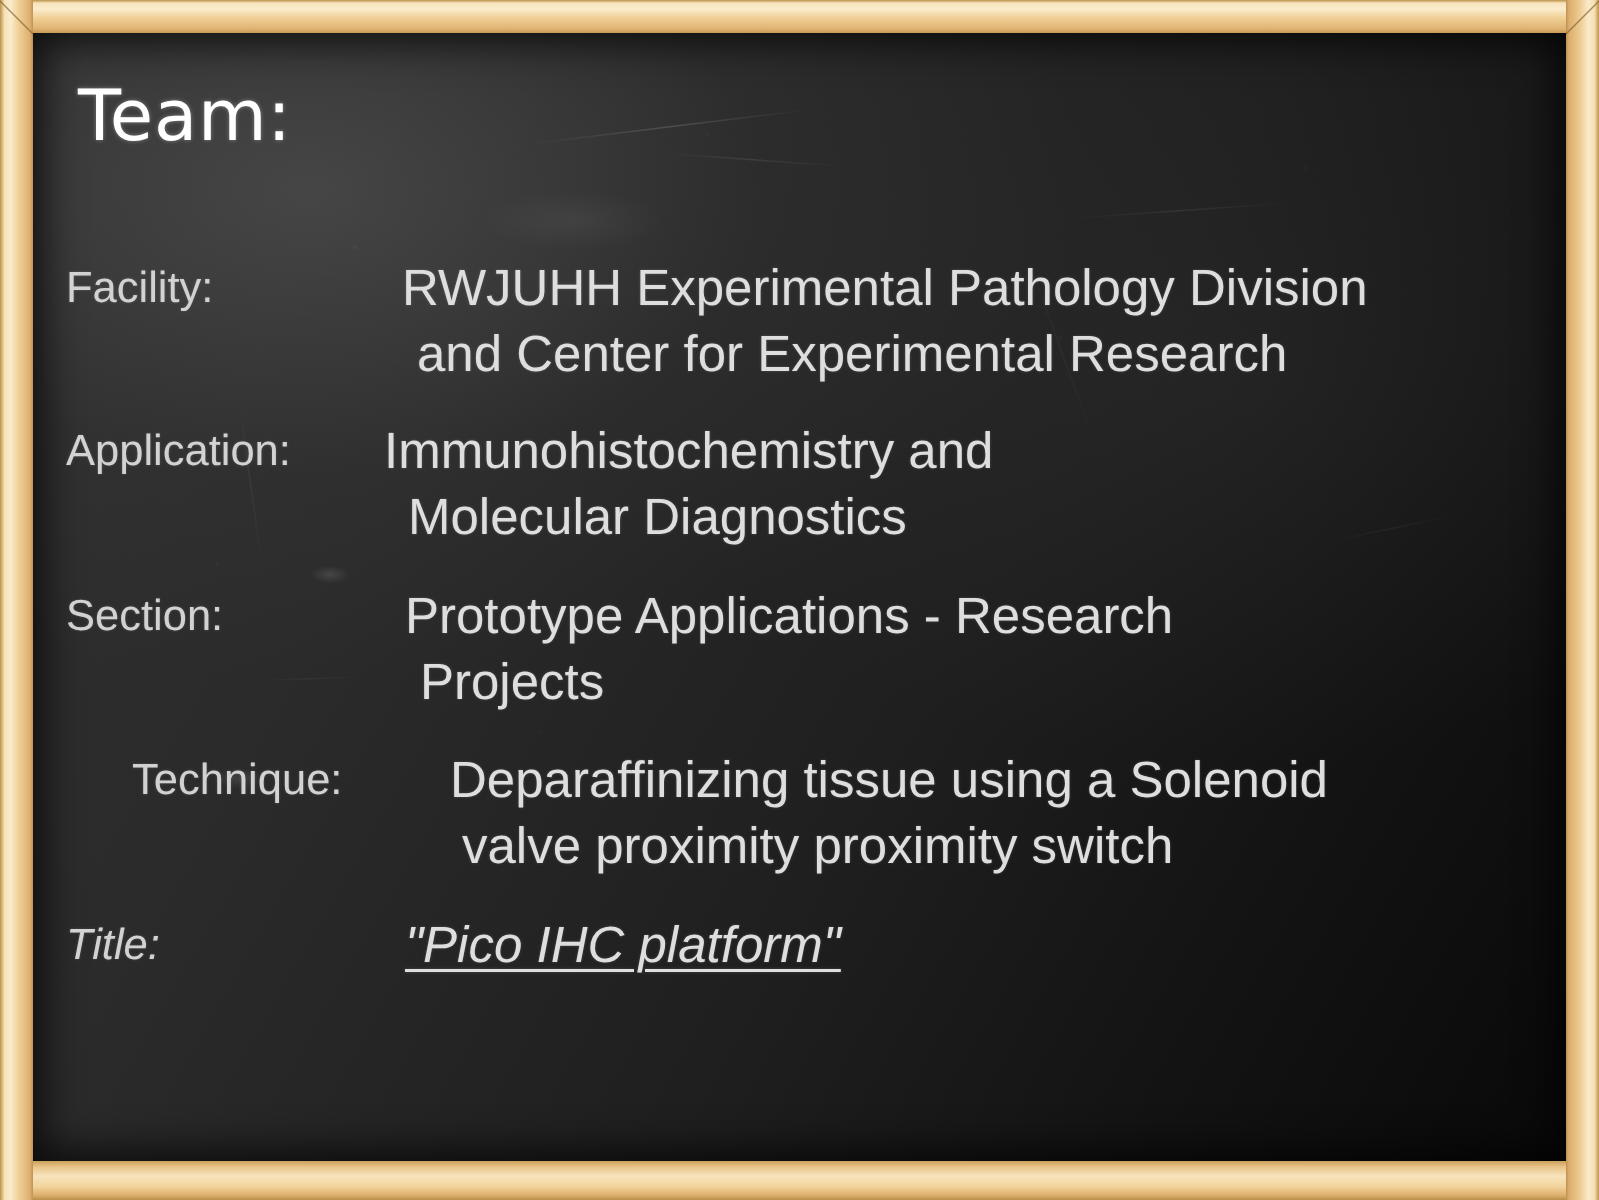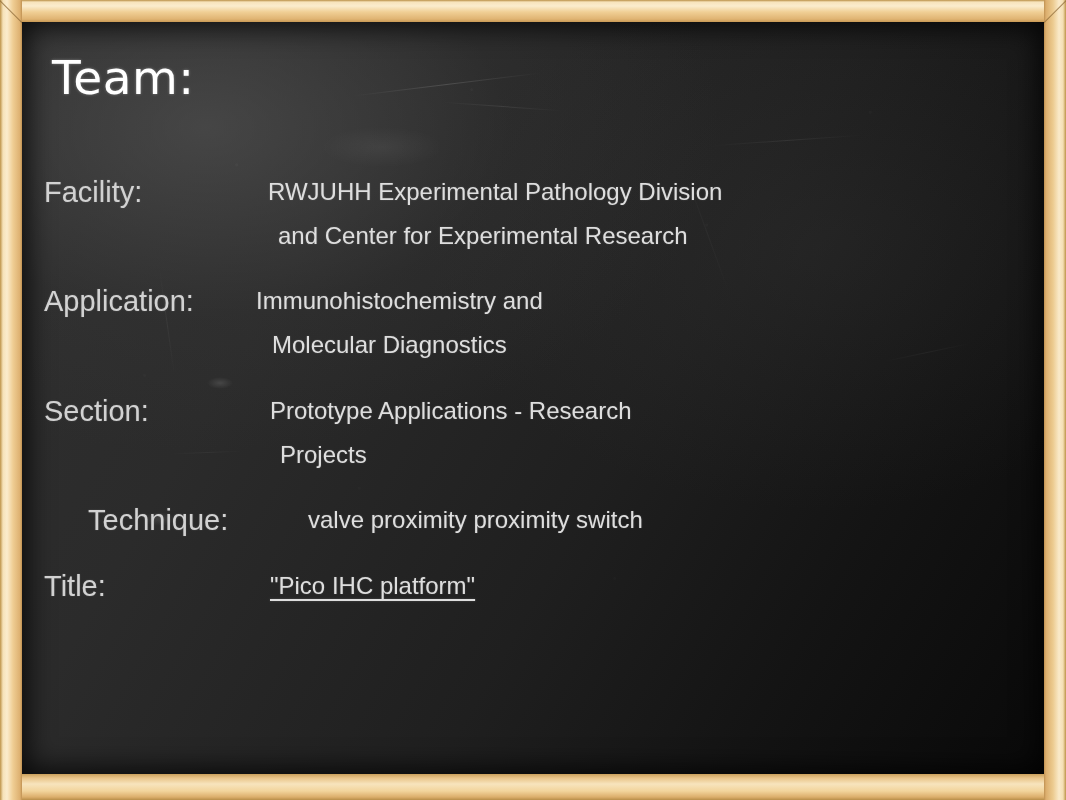--- a/index.html
+++ b/index.html
@@ -181,38 +181,38 @@
     left: 22px;
     top: 148px;
     right: 18px;
   }
 
   .field-row {
     display: flex;
     align-items: flex-start;
     margin-bottom: 31px;
   }
-  .field-row:last-child { margin-bottom: 0; }
+  .field-row:last-child { margin-bottom: 0; font-style: italic; }
 
   .field-label {
     flex: 0 0 auto;
     width: 212px;
     font-family: "Liberation Sans", sans-serif;
     font-size: 29px;
     font-weight: 400;
     color: #d2d2d2;
     line-height: 44px;
     white-space: nowrap;
     text-shadow: 0 0 2px rgba(255,255,255,.18);
   }
 
   .field-value {
     flex: 1 1 auto;
     font-family: "Liberation Sans", sans-serif;
-    font-size: 24px;
+    font-size: 34px;
     font-weight: 400;
     color: #dedede;
     line-height: 44px;
     text-shadow: 0 0 2px rgba(255,255,255,.18);
   }
   .field-value .line-2 { display: block; padding-left: 10px; }
   .field-value .line-1 { display: block; }
 
   
   #row-facility .field-value    { padding-left: 12px; }
@@ -289,20 +289,21 @@
           <div class="field-label">Section:</div>
           <div class="field-value">
             <span class="line-1">Prototype Applications - Research</span>
             <span class="line-2">Projects</span>
           </div>
         </div>
 
         <div class="field-row" id="row-technique">
           <div class="field-label">Technique:</div>
           <div class="field-value">
+            <span class="line-1">Deparaffinizing tissue using a Solenoid</span>
             <span class="line-2">valve proximity proximity switch</span>
           </div>
         </div>
 
         <div class="field-row" id="row-title">
           <div class="field-label">Title:</div>
           <div class="field-value">
             <span class="line-1 title-quoted">"Pico IHC platform"</span>
           </div>
         </div>

